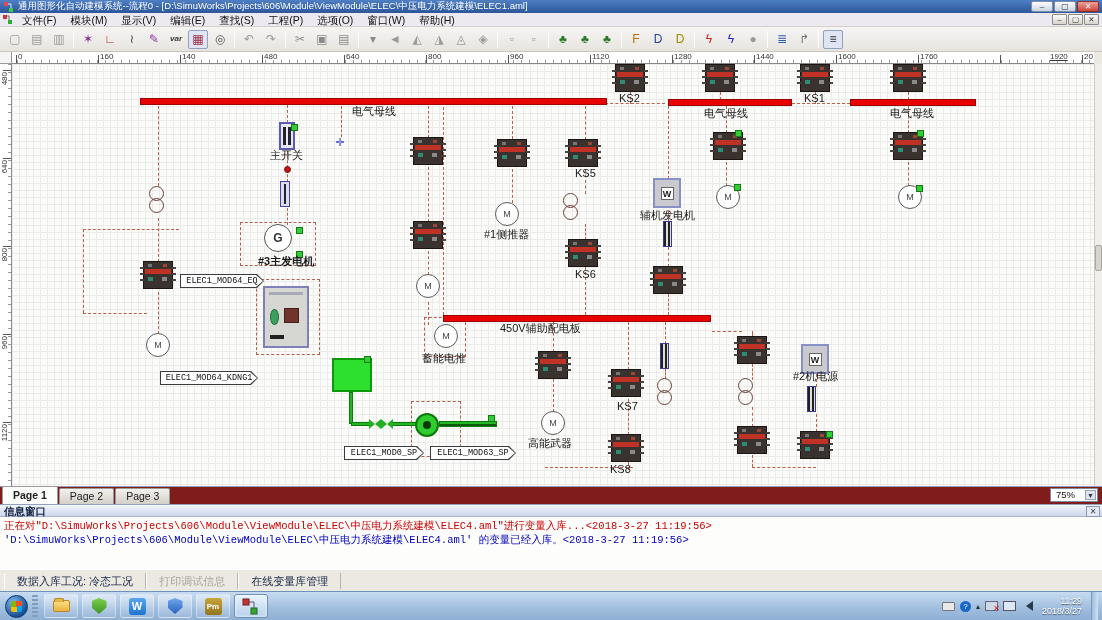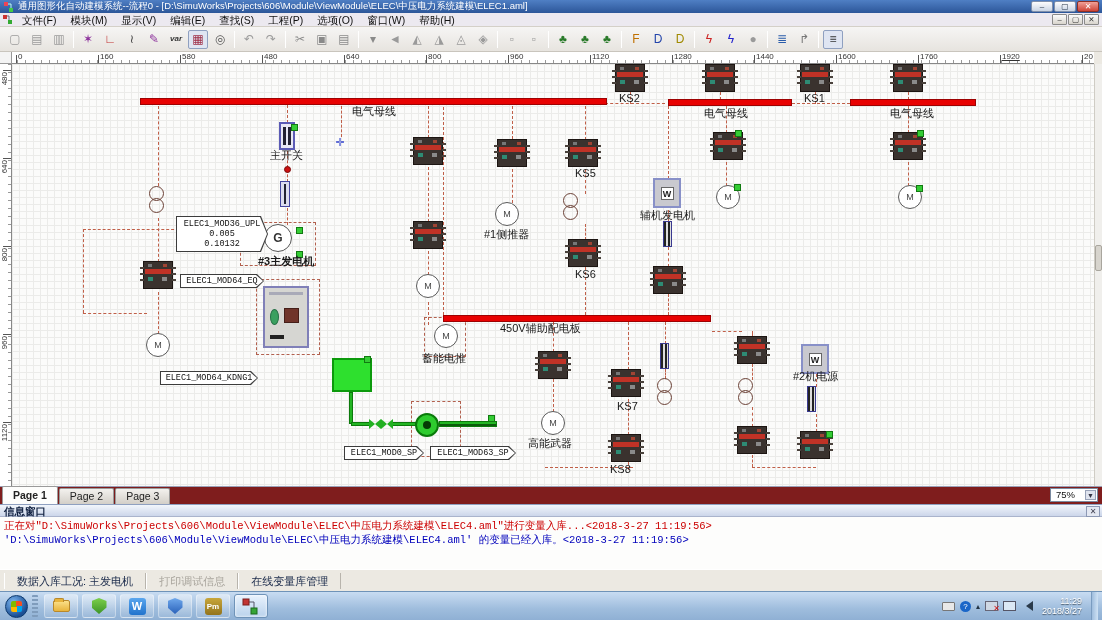--- a/index.html
+++ b/index.html
@@ -318,41 +318,41 @@
         <b style="color: rgb(51, 51, 51);">≡</b>
       </span>
     </div>
 
   <div class="corner"></div>
   <div class="hruler" id="hruler">
       <span class="hrlab" style="left: 6px;">0</span>
       <div class="hrtick" style="left: 4px;"></div>
       <span class="hrlab" style="left: 88px;">160</span>
       <div class="hrtick" style="left: 86px;"></div>
-      <span class="hrlab" style="left: 170px;">580</span>
+      <span class="hrlab" style="left: 170px;">140</span>
       <div class="hrtick" style="left: 168px;"></div>
       <span class="hrlab" style="left: 252px;">480</span>
       <div class="hrtick" style="left: 250px;"></div>
       <span class="hrlab" style="left: 334px;">640</span>
       <div class="hrtick" style="left: 332px;"></div>
       <span class="hrlab" style="left: 416px;">800</span>
       <div class="hrtick" style="left: 414px;"></div>
       <span class="hrlab" style="left: 498px;">960</span>
       <div class="hrtick" style="left: 496px;"></div>
       <span class="hrlab" style="left: 580px;">1120</span>
       <div class="hrtick" style="left: 578px;"></div>
       <span class="hrlab" style="left: 662px;">1280</span>
       <div class="hrtick" style="left: 660px;"></div>
       <span class="hrlab" style="left: 744px;">1440</span>
       <div class="hrtick" style="left: 742px;"></div>
       <span class="hrlab" style="left: 826px;">1600</span>
       <div class="hrtick" style="left: 824px;"></div>
       <span class="hrlab" style="left: 908px;">1760</span>
       <div class="hrtick" style="left: 906px;"></div>
-      <span class="hrlab" style="left: 990px; text-decoration: underline;">1920</span>
+      <span class="hrlab" style="left: 1038px; text-decoration: underline;">1920</span>
       <div class="hrtick" style="left: 988px;"></div>
       <span class="hrlab" style="left: 1072px;">20</span>
       <div class="hrtick" style="left: 1070px;"></div>
     </div>
   <div class="vruler" id="vruler">
       <span class="vrlab" style="top: 8px;">480</span>
       <div class="vrtick" style="top: 6px;"></div>
       <span class="vrlab" style="top: 96px;">640</span>
       <div class="vrtick" style="top: 94px;"></div>
       <span class="vrlab" style="top: 184px;">800</span>
@@ -654,27 +654,20 @@
       <div class="netlab" style="left: 628px; top: 146px;">辅机发电机</div>
       <div class="netlab" style="left: 410px; top: 289px;">蓄能电推</div>
       <div class="netlab" style="left: 516px; top: 374px;">高能武器</div>
       <div class="netlab" style="left: 781px; top: 307px;">#2机电源</div>
       <div class="netlab" style="left: 607px; top: 29px;">KS2</div>
       <div class="netlab" style="left: 792px; top: 29px;">KS1</div>
       <div class="netlab" style="left: 563px; top: 104px;">KS5</div>
       <div class="netlab" style="left: 563px; top: 205px;">KS6</div>
       <div class="netlab" style="left: 605px; top: 337px;">KS7</div>
       <div class="netlab" style="left: 598px; top: 400px;">KS8</div>
-      <div class="tag" style="left: 164px; top: 152px; width: 92px; height: 36px;">
-        <div class="tag-in">
-          <span>ELEC1_MOD36_UPL</span>
-          <span>0.005</span>
-          <span>0.10132</span>
-        </div>
-      </div>
       <div class="tag" style="left: 168px; top: 210px; width: 84px; height: 14px; padding-left: 20px;">
         <div class="tag-in">
           <span>ELEC1_MOD64_EQ</span>
         </div>
       </div>
       <div class="tag" style="left: 148px; top: 307px; width: 98px; height: 14px;">
         <div class="tag-in">
           <span>ELEC1_MOD64_KDNG1</span>
         </div>
       </div>
@@ -709,21 +702,21 @@
   <div class="infohdr">
     <span>信息窗口</span>
     <span class="infox">✕</span>
   </div>
   <div class="infobody" id="infobody">
       <div class="infoline" style="color: rgb(204, 0, 0);">正在对"D:\SimuWorks\Projects\606\Module\ViewModule\ELEC\中压电力系统建模\ELEC4.aml"进行变量入库...&lt;2018-3-27 11:19:56&gt;</div>
       <div class="infoline" style="color: rgb(0, 0, 187);">'D:\SimuWorks\Projects\606\Module\ViewModule\ELEC\中压电力系统建模\ELEC4.aml' 的变量已经入库。&lt;2018-3-27 11:19:56&gt;</div>
     </div>
 
   <div class="statusbar" id="statusbar">
-      <span class="stcell">数据入库工况: 主发电机</span>
+      <span class="stcell">数据入库工况: 冷态工况</span>
       <span class="stcell muted">打印调试信息</span>
       <span class="stcell">在线变量库管理</span>
     </div>
 
   <div class="taskbar">
     <div class="orb">
         <i></i>
       </div>
     <div class="grip"></div>
     <span id="taskapps" style="display:flex;">

